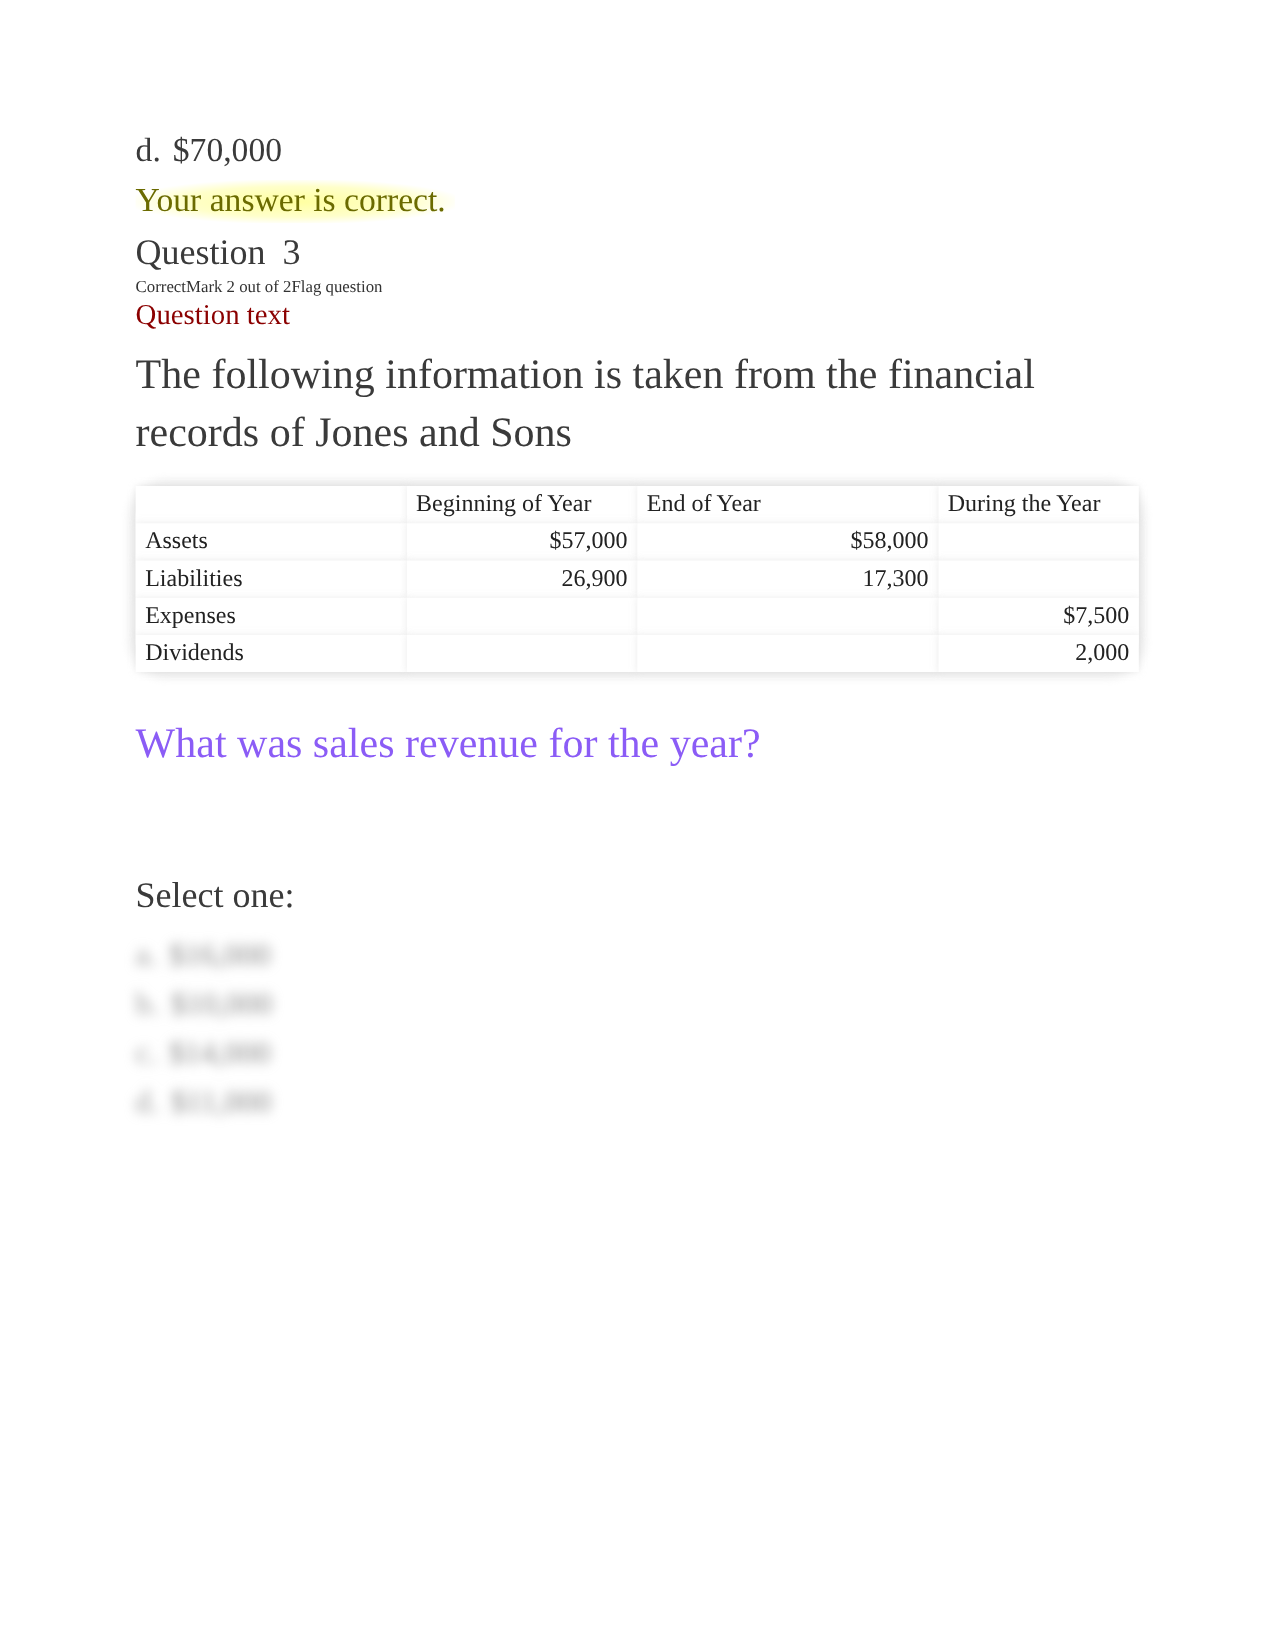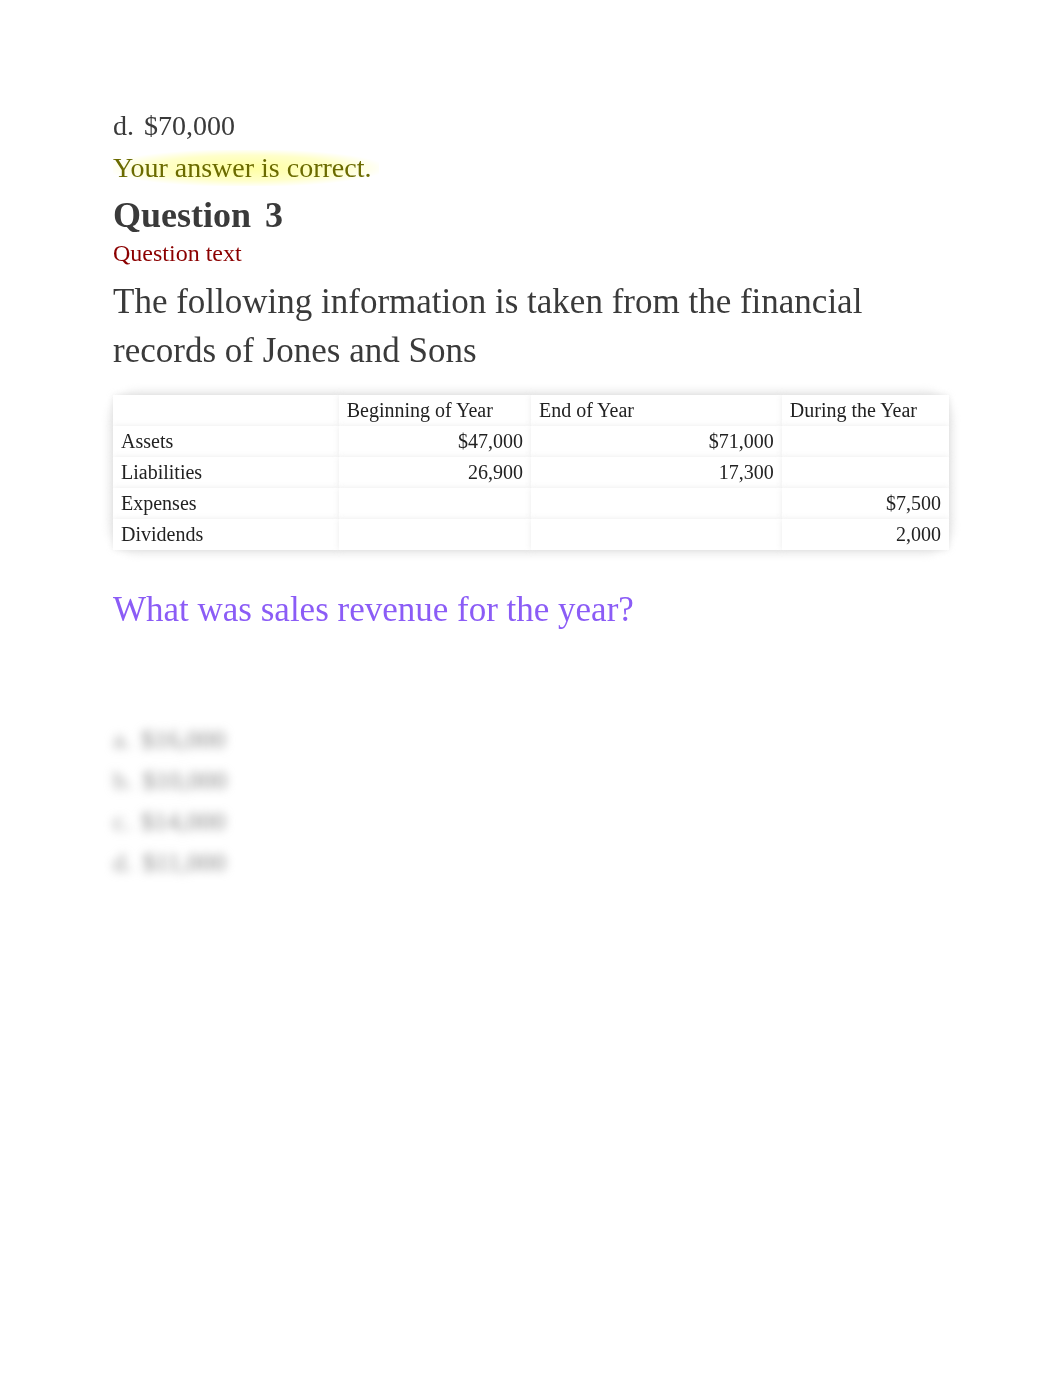--- a/index.html
+++ b/index.html
@@ -29,24 +29,23 @@
     }
     .feedback-correct {
       font-size: 28px;
       color: #6b6b00;
       display: inline-block;
       padding: 2px 8px 2px 0;
       background: radial-gradient(ellipse at center, rgba(255,255,150,0.9) 0%, rgba(255,255,150,0.5) 50%, rgba(255,255,150,0) 75%);
       margin-bottom: 8px;
     }
     .question-header {
-      font-size: 36px;
+      font-size: 30px;
       color: #3a3a3a;
       margin-bottom: 4px;
-      font-weight: bold;
     }
     .question-header .qword {
       margin-right: 14px;
     }
     .meta-line {
       font-size: 14px;
       color: #333;
       margin-bottom: 2px;
     }
     .question-text-label {
@@ -117,20 +116,23 @@
   <div class="option-d">
     <span class="letter">d.</span><span>$70,000</span>
   </div>
 
   <div class="feedback-correct">Your answer is correct.</div>
 
   <div class="question-header">
     <span class="qword">Question</span><span>3</span>
   </div>
 
+  <div class="meta-line">
+    <span>Correct</span><span>Mark 2 out of 2</span><span>Flag question</span>
+  </div>
 
   <div class="question-text-label">Question text</div>
 
   <div class="question-body">The following information is taken from the financial records of Jones and Sons</div>
 
   <table class="data">
     <colgroup>
       <col style="width:27%">
       <col style="width:23%">
       <col style="width:30%">
@@ -140,22 +142,22 @@
       <tr>
         <th></th>
         <th>Beginning of Year</th>
         <th>End of Year</th>
         <th>During the Year</th>
       </tr>
     </thead>
     <tbody>
       <tr>
         <td>Assets</td>
-        <td class="num">$47,000</td>
-        <td class="num">$71,000</td>
+        <td class="num">$57,000</td>
+        <td class="num">$58,000</td>
         <td class="num"></td>
       </tr>
       <tr>
         <td>Liabilities</td>
         <td class="num">26,900</td>
         <td class="num">17,300</td>
         <td class="num"></td>
       </tr>
       <tr>
         <td>Expenses</td>
@@ -167,20 +169,21 @@
         <td>Dividends</td>
         <td class="num"></td>
         <td class="num"></td>
         <td class="num">2,000</td>
       </tr>
     </tbody>
   </table>
 
   <div class="sub-question">What was sales revenue for the year?</div>
 
+  <div class="select-one">Select one:</div>
 
   <div class="blurred-options">
     <div class="row">
       <span class="letter">a.</span><span>$16,000</span>
     </div>
     <div class="row">
       <span class="letter">b.</span><span>$10,000</span>
     </div>
     <div class="row">
       <span class="letter">c.</span><span>$14,000</span>

